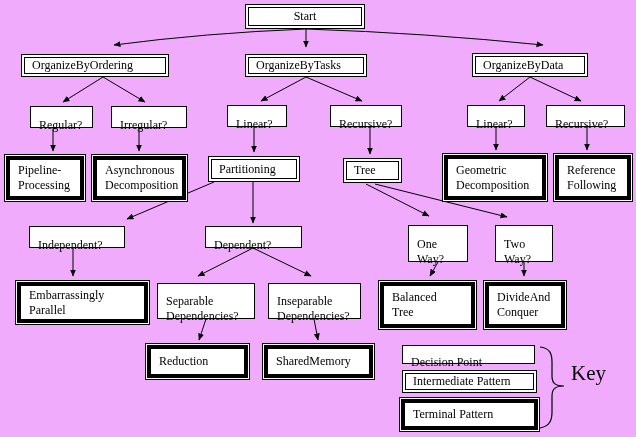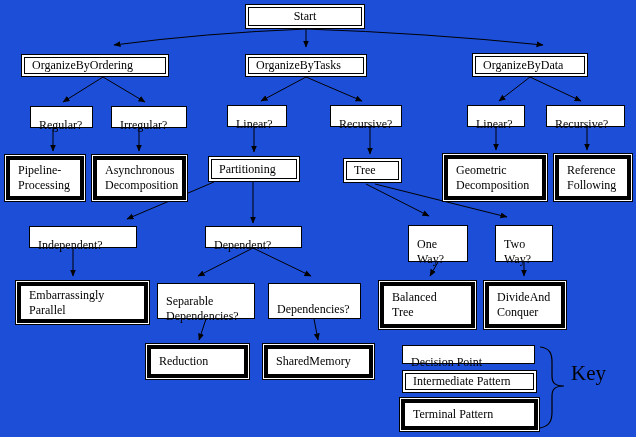--- a/index.html
+++ b/index.html
@@ -1,19 +1,19 @@
 <!DOCTYPE html>
 <html><head>
 <meta charset="utf-8">
 <style>
   html,body{margin:0;padding:0;background:#ffffff;}
   #stage{
     position:relative;
     width:636px;height:437px;
-    background:#1d4ed8;
+    background:#f0abfc;
     font-family:"Liberation Serif","DejaVu Serif",serif;
     color:#000;
     overflow:hidden;
   }
   #wires{position:absolute;left:0;top:0;width:636px;height:437px;}
   .node{
     position:absolute;
     box-sizing:border-box;
     background:#fff;
     display:flex;
@@ -138,21 +138,21 @@
   </div>
   <div class="node terminal" style="left:444px;top:155px;width:102px;height:45px">
     <span>Geometric</span>
     <span>Decomposition</span>
   </div>
   <div class="node terminal" style="left:555px;top:155px;width:76px;height:45px">
     <span>Reference</span>
     <span>Following</span>
   </div>
 
-  <div class="node decision" style="left:29px;top:226px;width:108px;height:22px">
+  <div class="node decision" style="left:29px;top:226px;width:96px;height:22px">
     <span>Independent?</span>
   </div>
   <div class="node decision" style="left:205px;top:226px;width:97px;height:22px">
     <span>Dependent?</span>
   </div>
   <div class="node decision" style="left:408px;top:225px;width:60px;height:37px">
     <span>One</span>
     <span>Way?</span>
   </div>
   <div class="node decision" style="left:495px;top:225px;width:58px;height:37px">
@@ -162,20 +162,21 @@
 
   <div class="node terminal" style="left:17px;top:282px;width:131px;height:41px">
     <span>Embarrassingly</span>
     <span>Parallel</span>
   </div>
   <div class="node decision" style="left:157px;top:283px;width:98px;height:36px">
     <span>Separable</span>
     <span>Dependencies?</span>
   </div>
   <div class="node decision" style="left:268px;top:283px;width:93px;height:36px">
+    <span>Inseparable</span>
     <span>Dependencies?</span>
   </div>
   <div class="node terminal" style="left:380px;top:282px;width:95px;height:46px">
     <span>Balanced</span>
     <span>Tree</span>
   </div>
   <div class="node terminal" style="left:485px;top:282px;width:80px;height:46px">
     <span>DivideAnd</span>
     <span>Conquer</span>
   </div>

